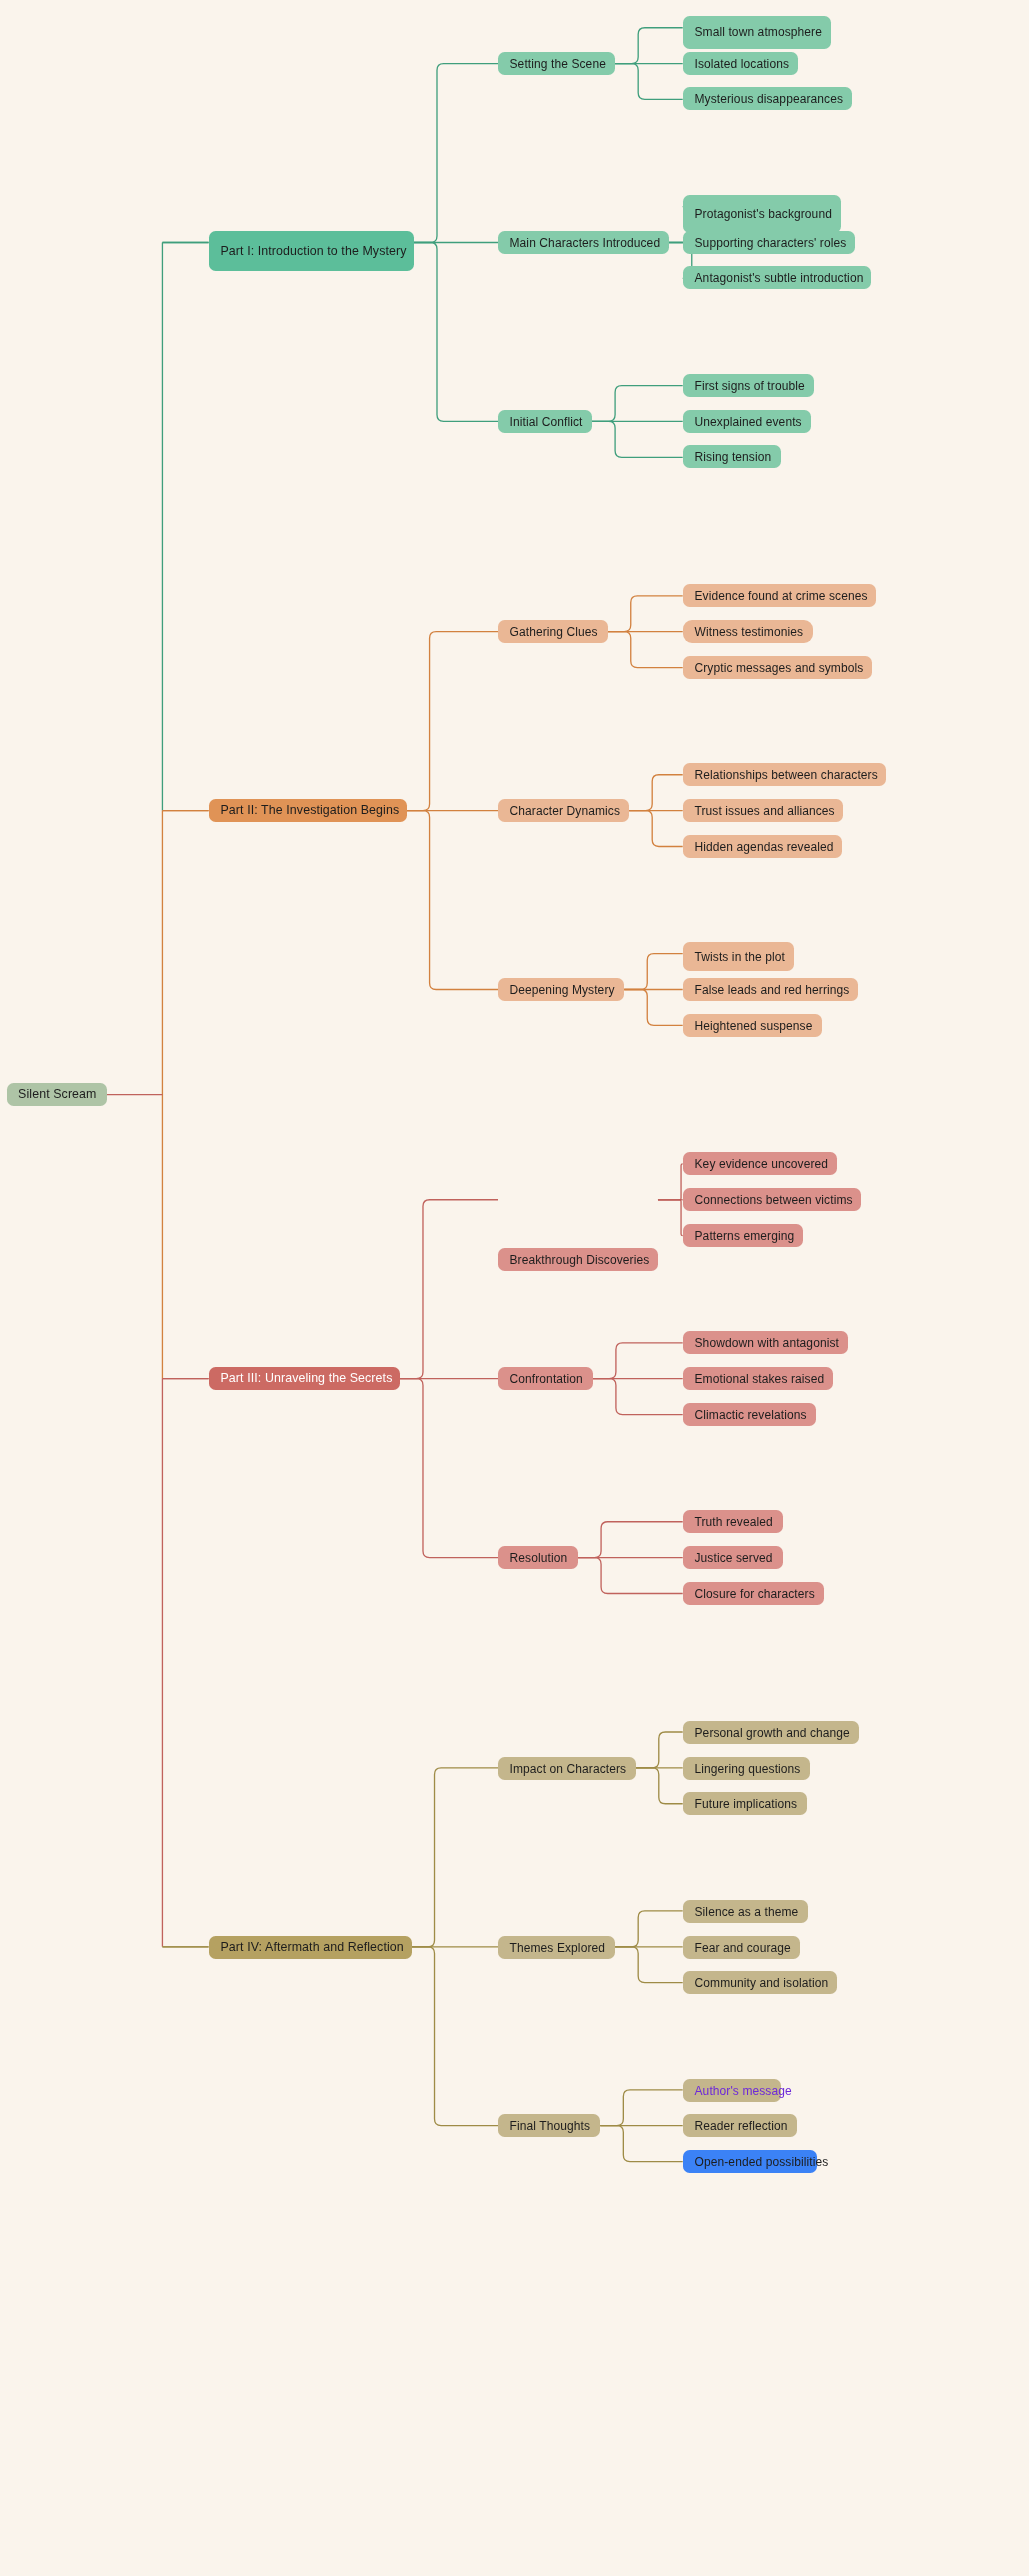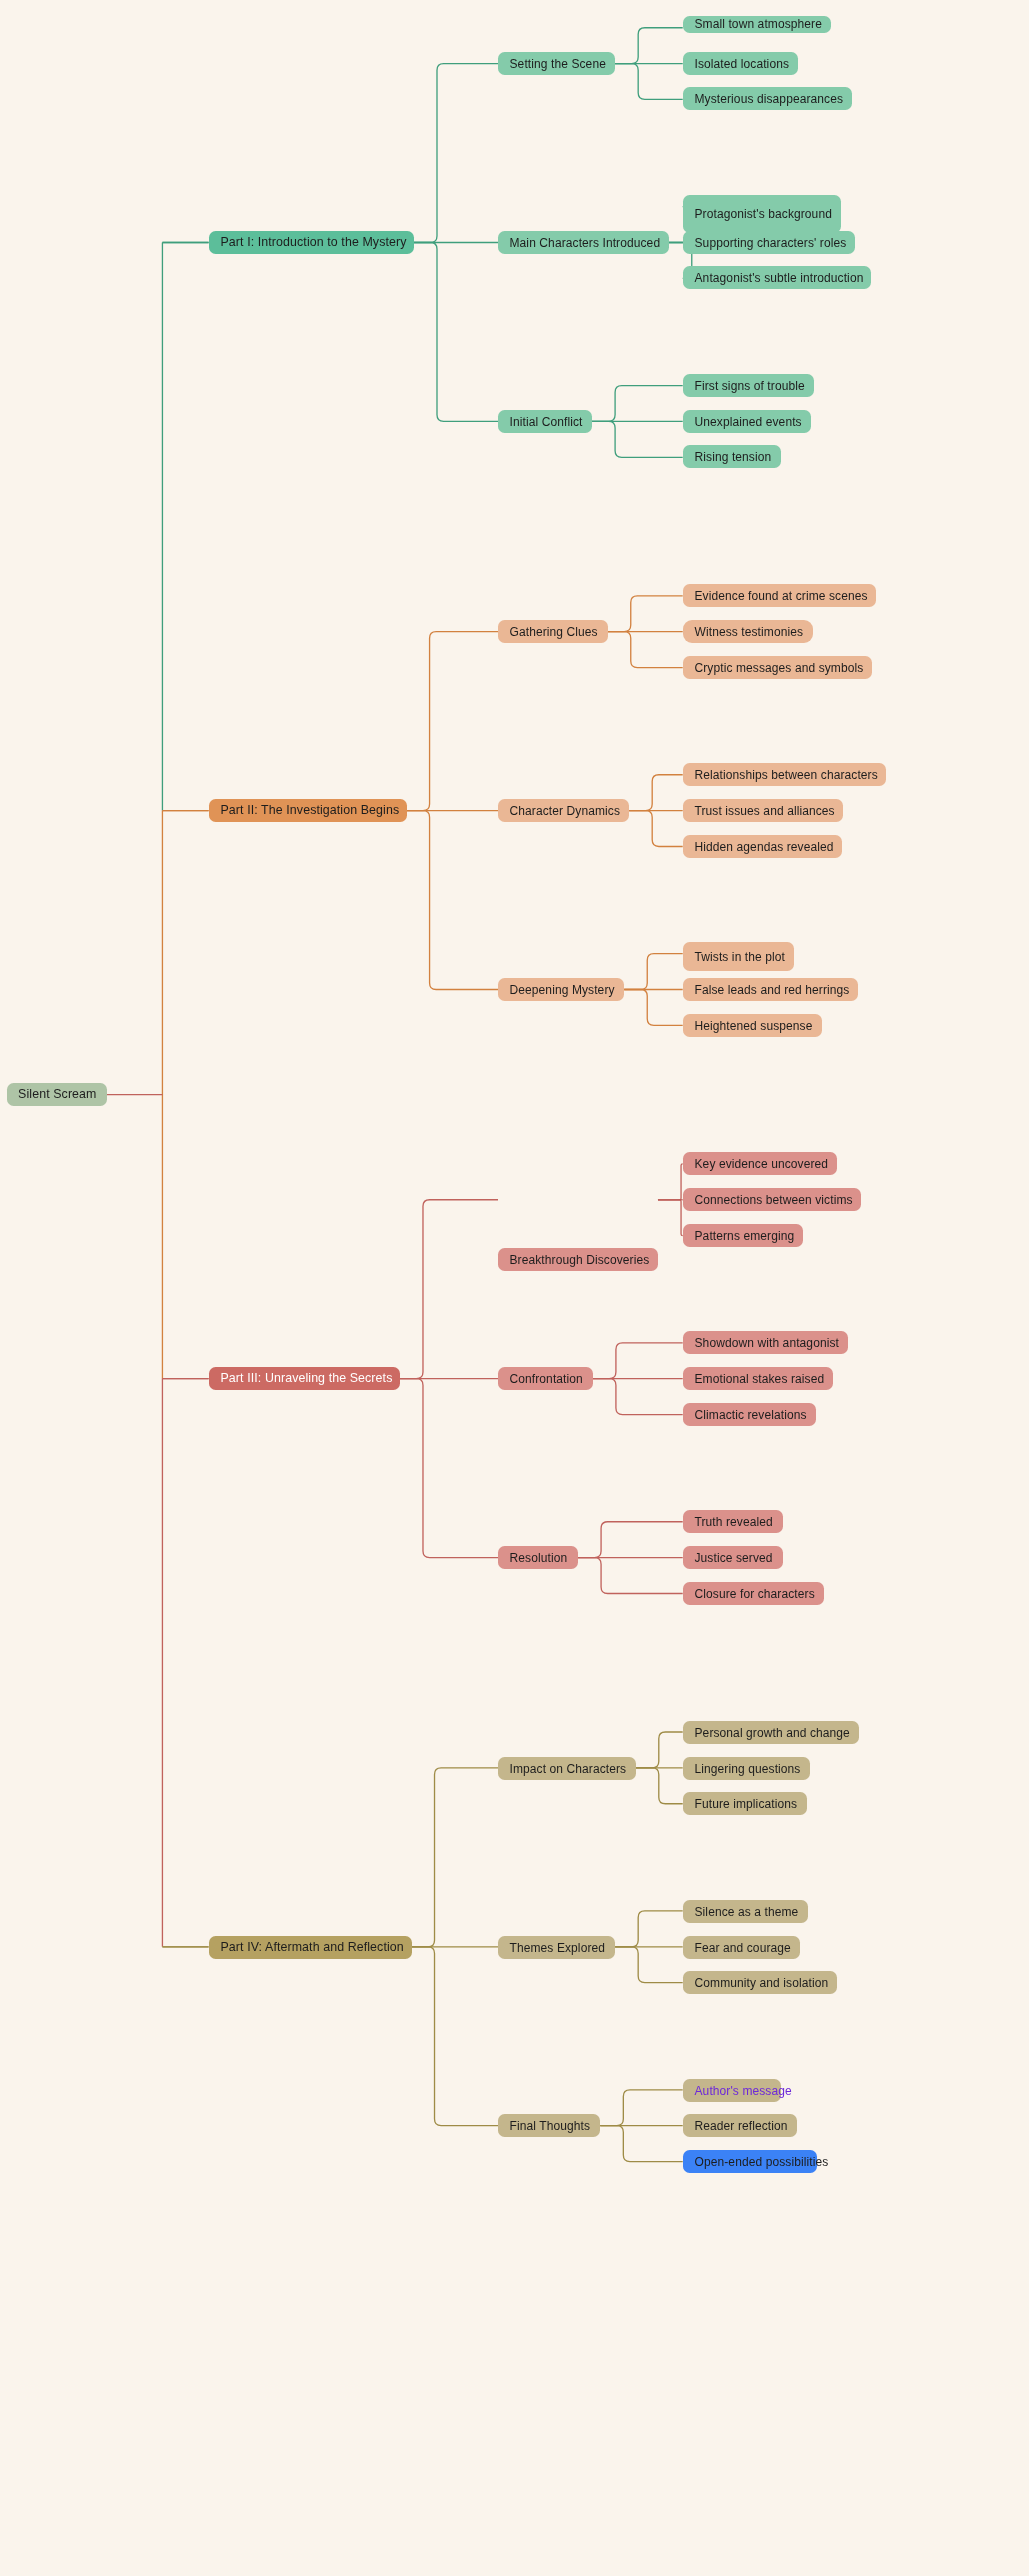--- a/index.html
+++ b/index.html
@@ -102,27 +102,27 @@
       <path d="M746 2360.5 H766 Q774 2360.5 774 2368.5 V2396 Q774 2404 782 2404 H828" stroke="#9e8b46" fill="none" stroke-width="1.6"></path>
       <path d="M499 2360.5 H519 Q527 2360.5 527 2368.5 V2569.5 Q527 2577.5 535 2577.5 H604" stroke="#9e8b46" fill="none" stroke-width="1.6"></path>
       <path d="M728 2577.5 H748 Q756 2577.5 756 2569.5 V2542 Q756 2534 764 2534 H828" stroke="#9e8b46" fill="none" stroke-width="1.6"></path>
       <path d="M728 2577.5 H828" stroke="#9e8b46" fill="none" stroke-width="1.6"></path>
       <path d="M728 2577.5 H748 Q756 2577.5 756 2585.5 V2613 Q756 2621 764 2621 H828" stroke="#9e8b46" fill="none" stroke-width="1.6"></path>
     </svg>
   <div id="nodes">
       <div class="node root" style="left: 6.6px; top: 1083px; width: 100px; height: 23px; background: rgb(174, 196, 166); color: rgb(29, 29, 29);">
         <span>Silent Scream</span>
       </div>
-      <div class="node lvl1" style="left: 209px; top: 231px; width: 205px; height: 23px; background: rgb(92, 190, 154); color: rgb(29, 29, 29);">
+      <div class="node lvl1" style="left: 209px; top: 231px; width: 205px; height: 40px; background: rgb(92, 190, 154); color: rgb(29, 29, 29);">
         <span>Part I: Introduction to the Mystery</span>
       </div>
       <div class="node lvl2" style="left: 498px; top: 52px; width: 117px; height: 23px; background: rgb(132, 203, 170); color: rgb(29, 29, 29);">
         <span>Setting the Scene</span>
       </div>
-      <div class="node lvl3" style="left: 683px; top: 15.7px; width: 148px; height: 17px; background: rgb(132, 203, 170); color: rgb(29, 29, 29);">
+      <div class="node lvl3" style="left: 683px; top: 15.7px; width: 148px; height: 33px; background: rgb(132, 203, 170); color: rgb(29, 29, 29);">
         <span>Small town atmosphere</span>
       </div>
       <div class="node lvl3" style="left: 683px; top: 52px; width: 115px; height: 23px; background: rgb(132, 203, 170); color: rgb(29, 29, 29);">
         <span>Isolated locations</span>
       </div>
       <div class="node lvl3" style="left: 683px; top: 87px; width: 169px; height: 23px; background: rgb(132, 203, 170); color: rgb(29, 29, 29);">
         <span>Mysterious disappearances</span>
       </div>
       <div class="node lvl2" style="left: 498px; top: 231px; width: 171px; height: 23px; background: rgb(132, 203, 170); color: rgb(29, 29, 29);">
         <span>Main Characters Introduced</span>

